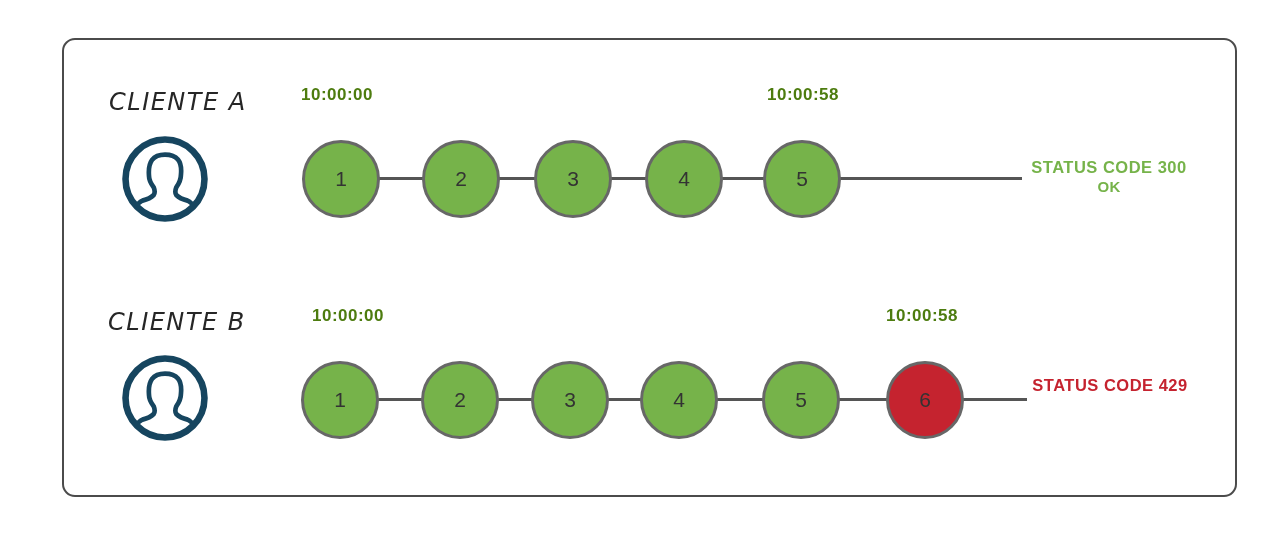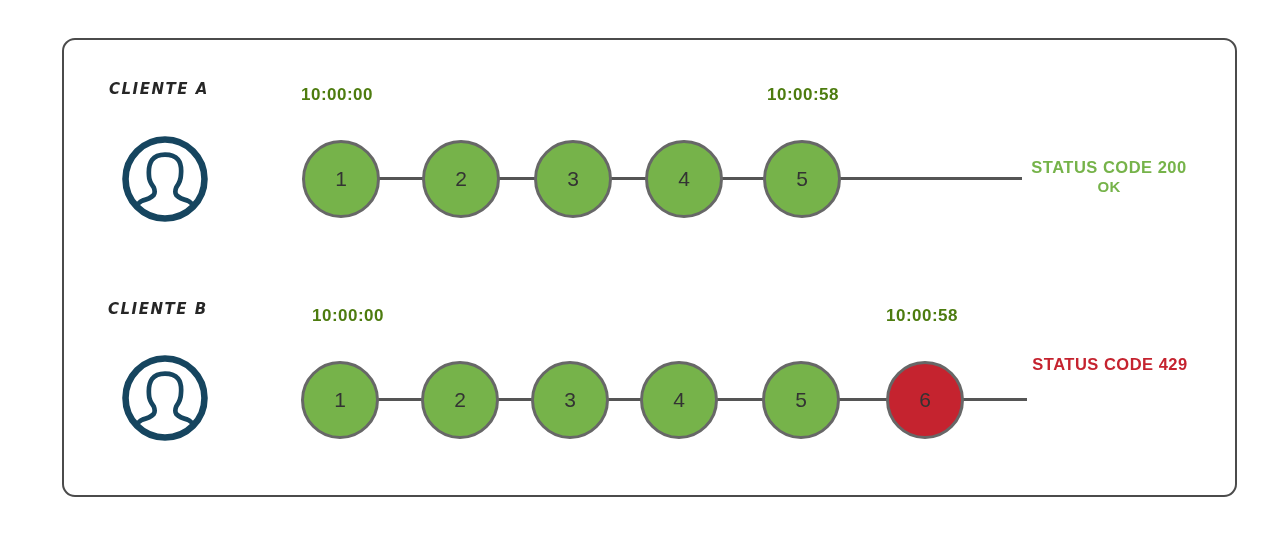--- a/index.html
+++ b/index.html
@@ -22,25 +22,26 @@
     width: 1171px;
     height: 455px;
     border: 2.5px solid var(--box_border);
     border-radius: 13px;
     background: #ffffff;
   }
   .client-label {
     position: absolute;
     font-family: "DejaVu Sans", sans-serif;
     font-style: italic;
-    font-weight: bold;
-    font-size: 15px;
+    font-weight: normal;
+    font-size: 24px;
     letter-spacing: 1.5px;
     color: #262626;
     white-space: nowrap;
+    margin-top: 8px;
   }
   .avatar {
     position: absolute;
     width: 94px;
     height: 94px;
   }
   .timeline-line {
     position: absolute;
     height: 3px;
     background: var(--line);
@@ -120,21 +121,21 @@
 
     <div class="timeline-line" style="left:341px; top:177px; width:681px;"></div>
 
     <div class="req-circle" style="left:302px; top:140px;" data-state="success">1</div>
     <div class="req-circle" style="left:422px; top:140px;" data-state="success">2</div>
     <div class="req-circle" style="left:534px; top:140px;" data-state="success">3</div>
     <div class="req-circle" style="left:645px; top:140px;" data-state="success">4</div>
     <div class="req-circle" style="left:763px; top:140px;" data-state="success">5</div>
 
     <div class="status-block" style="left:1109px; top:158px;" data-type="success">
-      <div class="line1">STATUS CODE 200</div>
+      <div class="line1">STATUS CODE 300</div>
       <div class="line2">OK</div>
     </div>
   </div>
 
   <div>
     <div class="client-label" style="left:108px; top:300px;">CLIENTE B</div>
 
     <svg class="avatar" style="left:118px; top:351px;" viewBox="0 0 100 100">
       <defs>
           <clipPath id="clipB">
@@ -152,18 +153,18 @@
 
     <div class="timeline-line" style="left:340px; top:398px; width:687px;"></div>
 
     <div class="req-circle" style="left:301px; top:361px;" data-state="success">1</div>
     <div class="req-circle" style="left:421px; top:361px;" data-state="success">2</div>
     <div class="req-circle" style="left:531px; top:361px;" data-state="success">3</div>
     <div class="req-circle" style="left:640px; top:361px;" data-state="success">4</div>
     <div class="req-circle" style="left:762px; top:361px;" data-state="success">5</div>
     <div class="req-circle" style="left:886px; top:361px;" data-state="blocked">6</div>
 
-    <div class="status-block" style="left:1110px; top:355px;" data-type="blocked">
+    <div class="status-block" style="left:1110px; top:376px;" data-type="blocked">
       <div class="line1">STATUS CODE 429</div>
     </div>
   </div>
 
 </div>
 
 </body></html>

